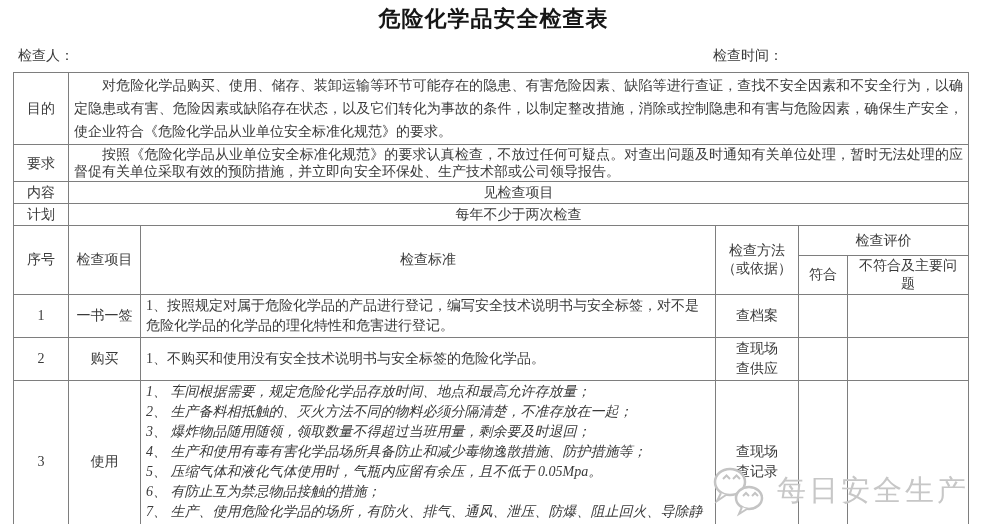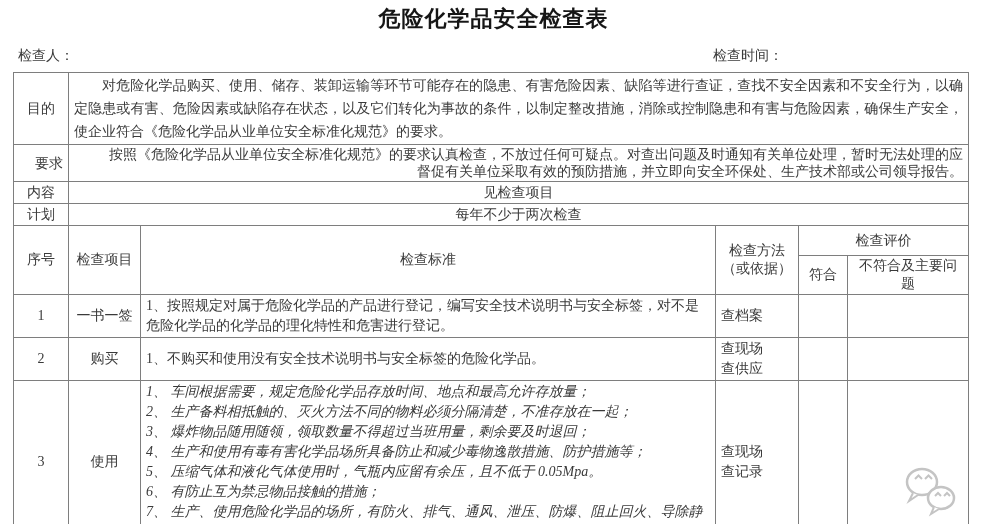--- a/index.html
+++ b/index.html
@@ -21,31 +21,31 @@
     margin:3px 0 0 13px;width:955px;
   }
   table.sheet td{
     border:1px solid #7e7e7e;font-size:14px;padding:1px 5px;
     vertical-align:middle;word-break:break-all;
   }
   td.lbl{text-align:center;padding:1px 2px;}
   td.just{text-align:justify;text-indent:2em;}
   td.ctr{text-align:center;}
   tr.r-purpose td{height:68px;line-height:23px;}
-  tr.r-require td{height:34px;line-height:17px;text-align:right;}
+  tr.r-require td{height:34px;line-height:17px;}
   tr.r-content td{height:19px;line-height:17px;}
   tr.r-plan td{height:19px;line-height:17px;}
   tr.r-head1 td{height:27px;text-align:center;line-height:18px;}
   tr.r-head2 td{height:30px;text-align:center;}
   tr.r-item1 td{height:40px;line-height:20px;}
   tr.r-item2 td{height:36px;line-height:20px;}
   tr.r-item3 td{height:158px;line-height:20px;}
   td.std{padding:2px 7px;}
   .hang{padding-left:2.1em;text-indent:-2.1em;font-style:italic;}
-  td.method{text-align:left;line-height:20px;font-family:Liberation Mono, monospace;}
+  td.method{text-align:center;line-height:20px;font-family:Liberation Mono, monospace;}
   .watermark{
     position:absolute;right:18px;bottom:7px;display:flex;align-items:center;
     color:#c7c7c7;font-size:29px;letter-spacing:3px;white-space:nowrap;
   }
   .wm-icon{margin-right:8px;flex:0 0 auto;}
 </style>
 </head>
 <body>
 
 <div class="page-title">危险化学品安全检查表</div>
@@ -146,13 +146,14 @@
   <svg class="wm-icon" width="58" height="52" viewBox="0 0 58 52" fill="none" xmlns="http://www.w3.org/2000/svg">
     <ellipse cx="19" cy="17" rx="15" ry="13" fill="#ffffff" stroke="#c4c4c4" stroke-width="2.5"></ellipse>
     <path d="M10 28 L6 36 L15 30" fill="#ffffff" stroke="#c4c4c4" stroke-width="2"></path>
     <path d="M12 14 l3.5 -3.5 l3.5 3.5" stroke="#c4c4c4" stroke-width="2" fill="none"></path>
     <path d="M22 14 l3.5 -3.5 l3.5 3.5" stroke="#c4c4c4" stroke-width="2" fill="none"></path>
     <ellipse cx="38" cy="33" rx="13" ry="11" fill="#ffffff" stroke="#c4c4c4" stroke-width="2.5"></ellipse>
     <path d="M31 42 L28 49 L36 44" fill="#ffffff" stroke="#c4c4c4" stroke-width="2"></path>
     <path d="M32 31 l3 -3 l3 3" stroke="#c4c4c4" stroke-width="2" fill="none"></path>
     <path d="M41 31 l3 -3 l3 3" stroke="#c4c4c4" stroke-width="2" fill="none"></path>
   </svg>
+  <span>每日安全生产</span>
 </div>
 
 </body></html>

